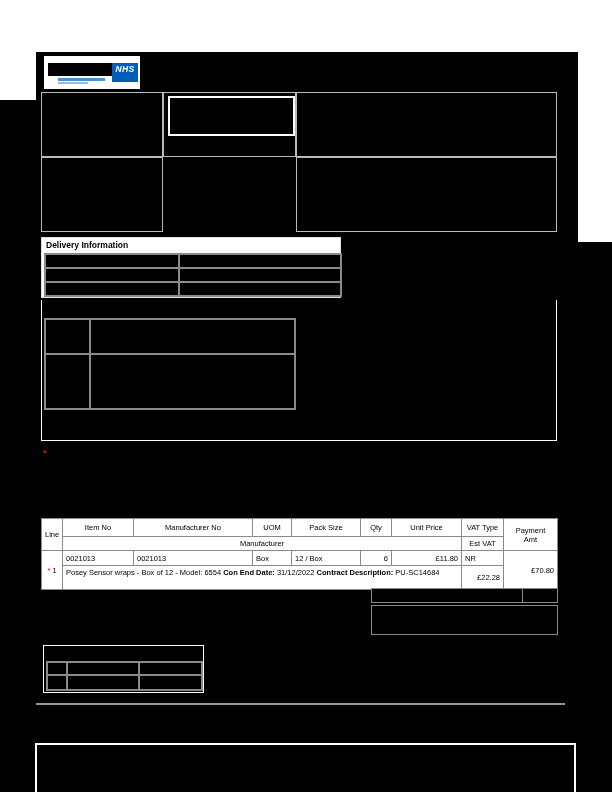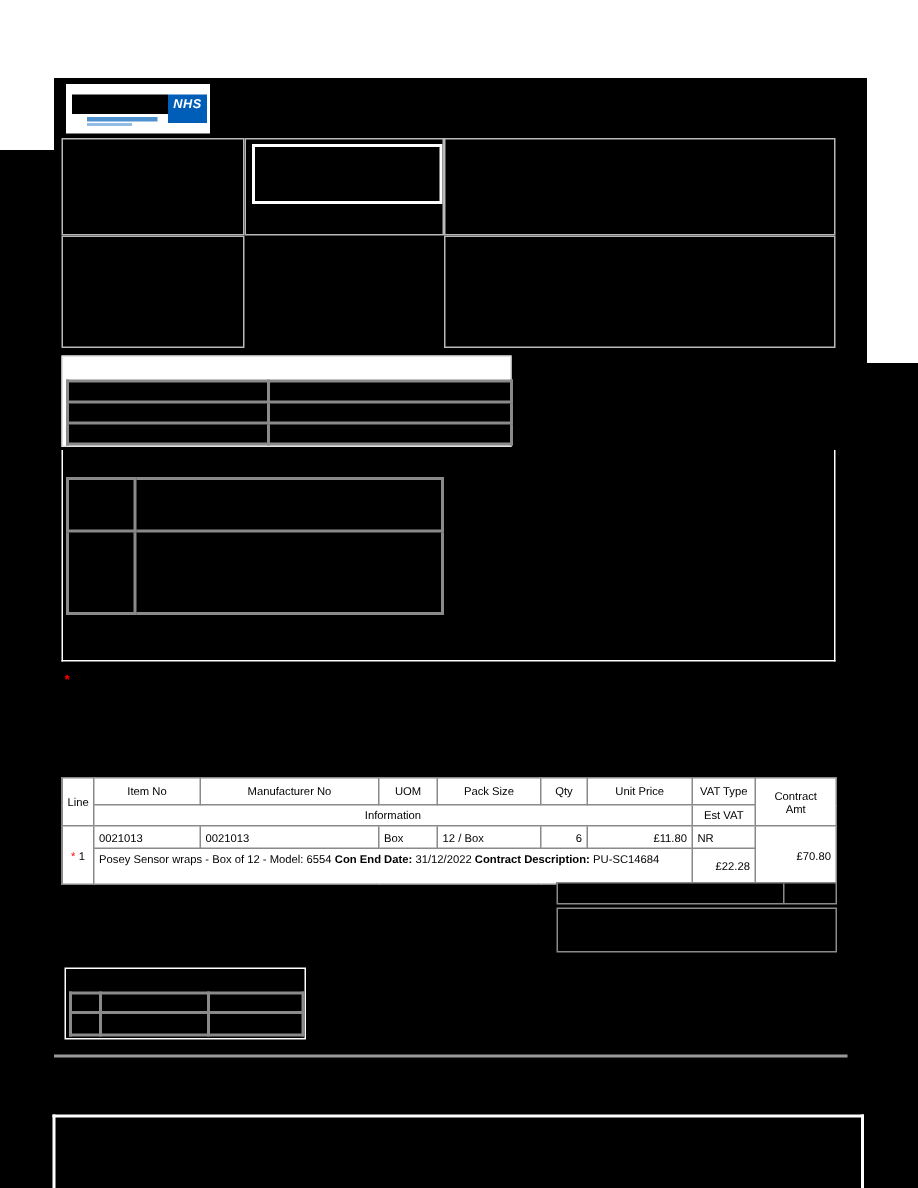--- a/index.html
+++ b/index.html
@@ -79,20 +79,21 @@
   <div class="gbox" style="left:41px;top:92px;width:122px;height:65px;"></div>
   <div class="gbox" style="left:163px;top:92px;width:133px;height:65px;">
     <div class="po-inner" style="left:4px;top:3px;"></div>
   </div>
   <div class="gbox" style="left:296px;top:92px;width:261px;height:65px;"></div>
 
   <div class="gbox" style="left:41px;top:157px;width:122px;height:75px;"></div>
   <div class="gbox" style="left:296px;top:157px;width:261px;height:75px;"></div>
 
   <div class="panel" style="left:41px;top:237px;width:300px;height:61px;">
+    <div class="panel-title">Delivery Information</div>
     <table class="redtab" style="left:2px;top:15px;width:296px;">
       <colgroup>
           <col style="width:134px">
           <col style="width:162px">
         </colgroup>
       <tbody>
           <tr style="height:14px;">
             <td></td>
             <td></td>
           </tr>
@@ -146,26 +147,26 @@
         <tr class="tr-h1">
       <th rowspan="2">Line</th>
       <th>Item No</th>
       <th>Manufacturer No</th>
       <th>UOM</th>
       <th>Pack Size</th>
       <th>Qty</th>
       <th>Unit Price</th>
       <th>VAT Type</th>
       <th rowspan="2" class="ac">
-        <span>Contract</span><br>
+        <span>Payment</span><br>
         <span>Amt</span>
       </th>
     </tr>
     <tr class="tr-h2">
-      <th colspan="6" class="al">Information</th>
+      <th colspan="6" class="al">Manufacturer</th>
       <th>Est VAT</th>
     </tr>
     <tr class="tr-d1">
       <td rowspan="2" class="ac vm">
         <span class="red">*</span>
         <span>1</span>
       </td>
       <td class="al">0021013</td>
       <td class="al">0021013</td>
       <td class="al">Box</td>

